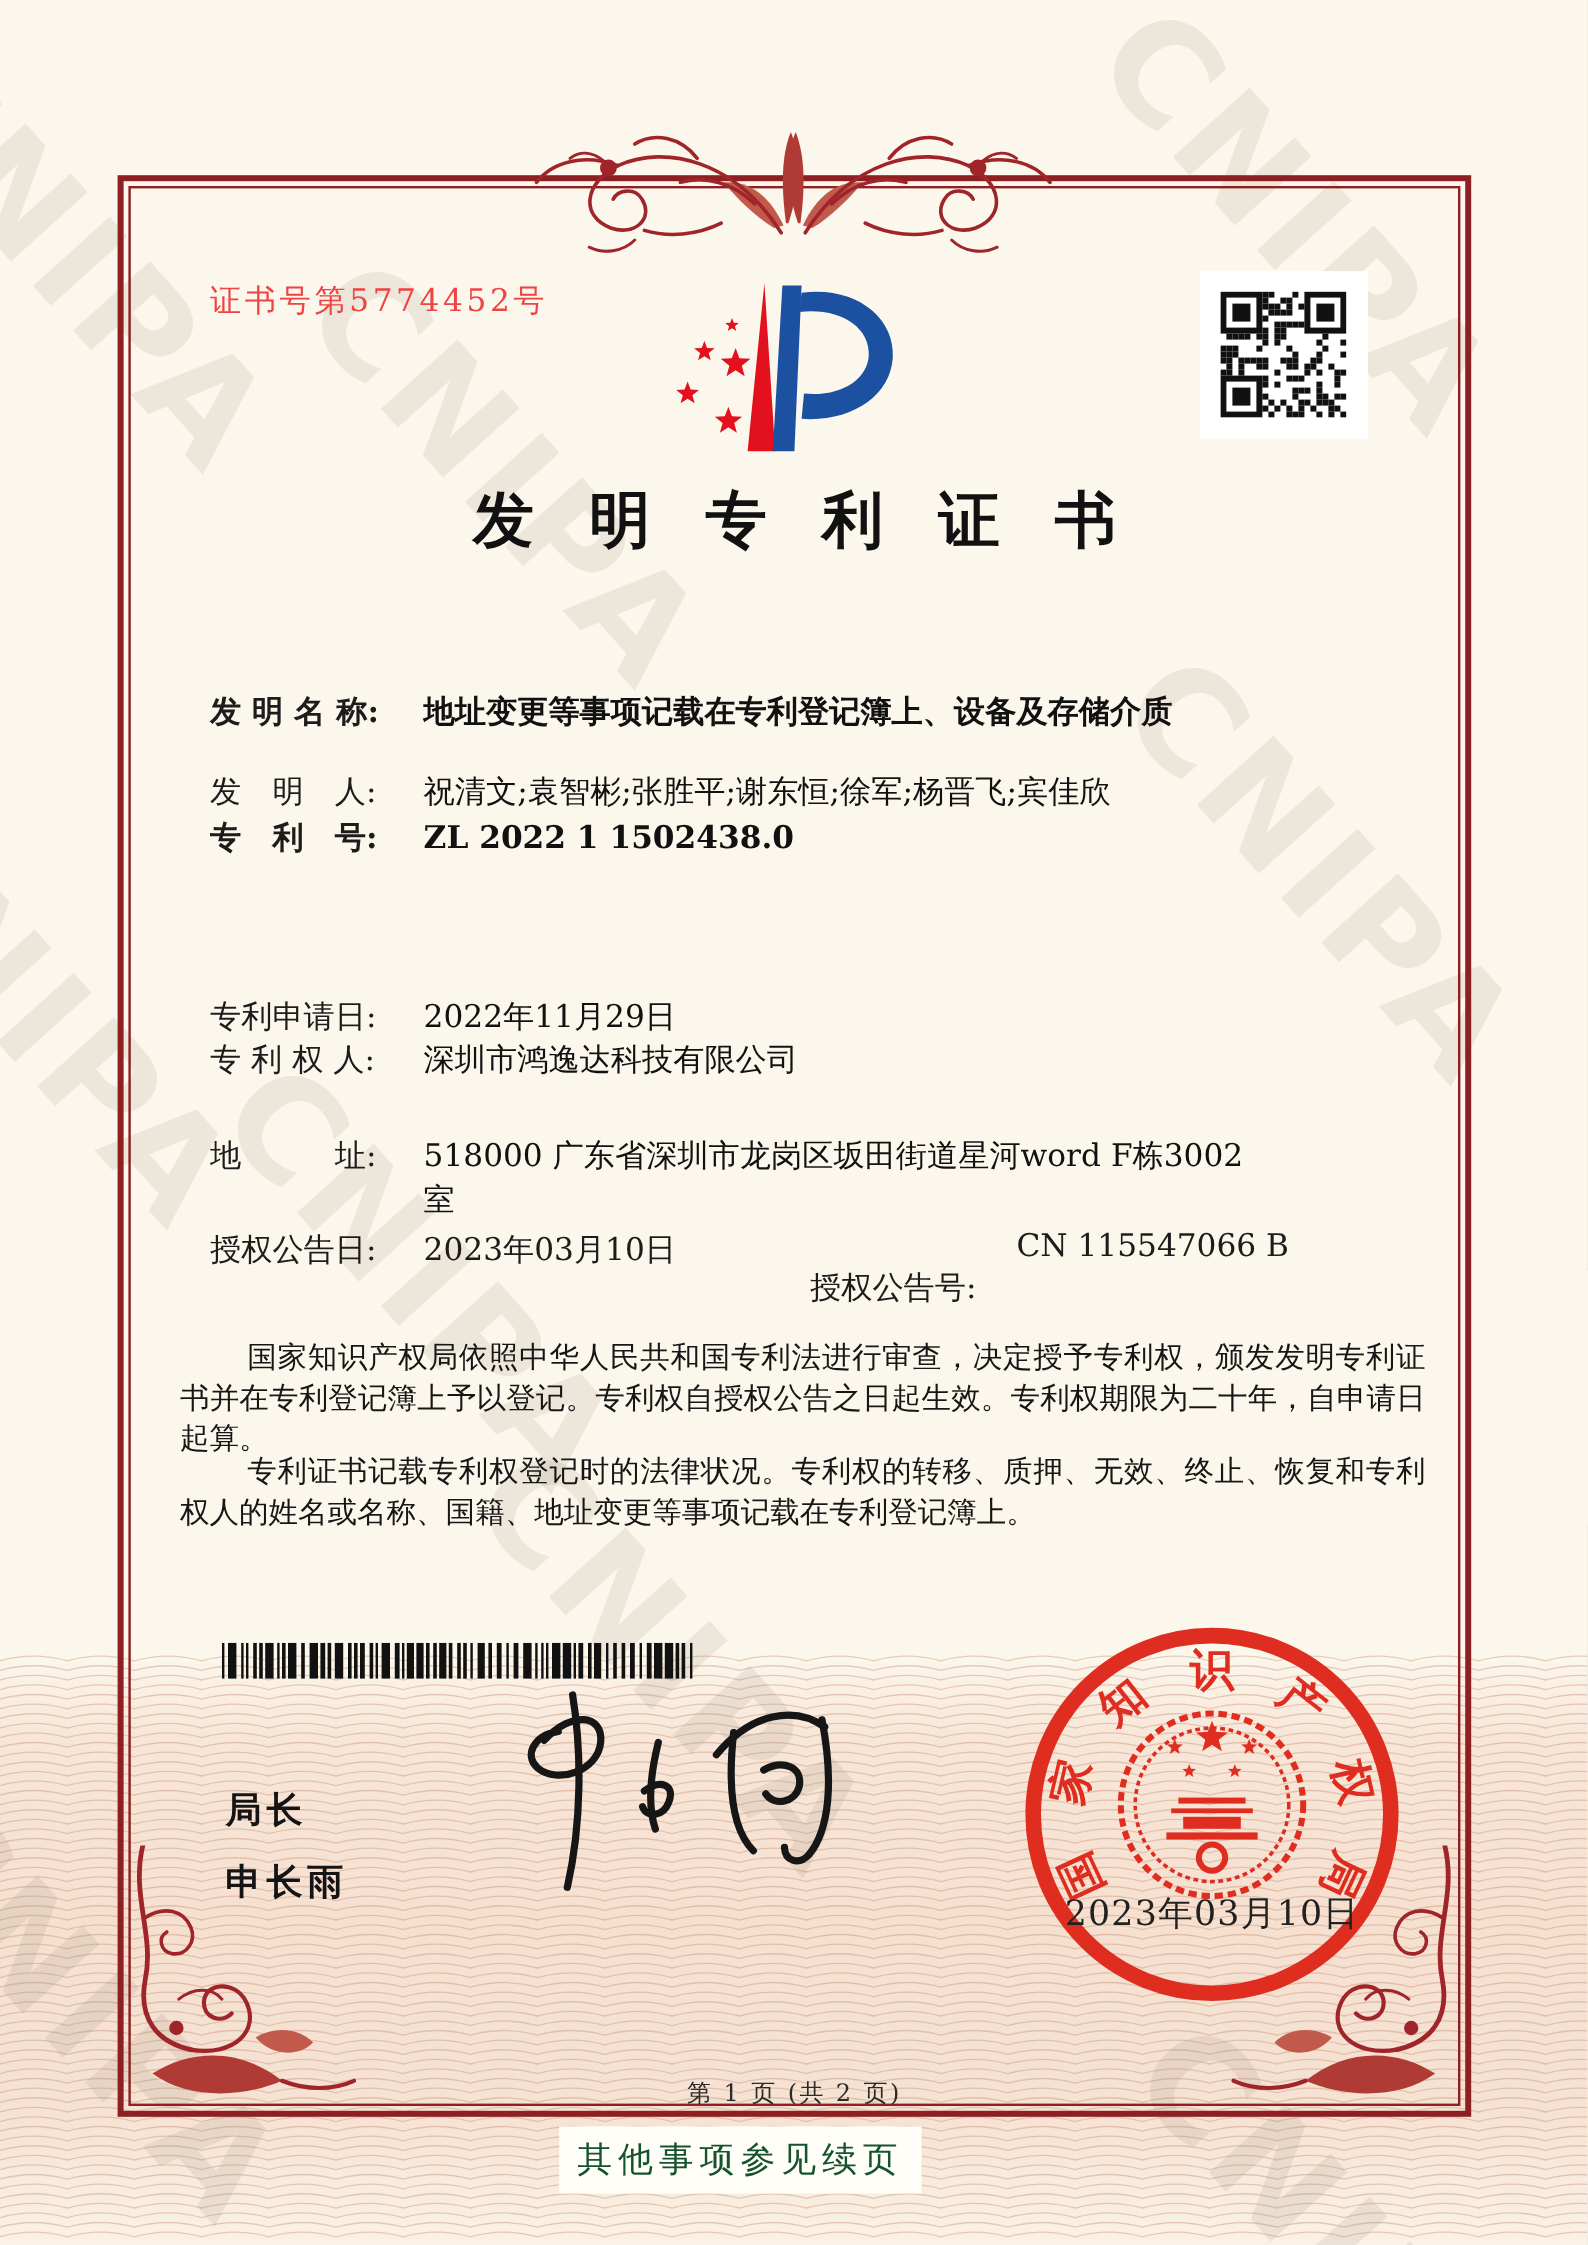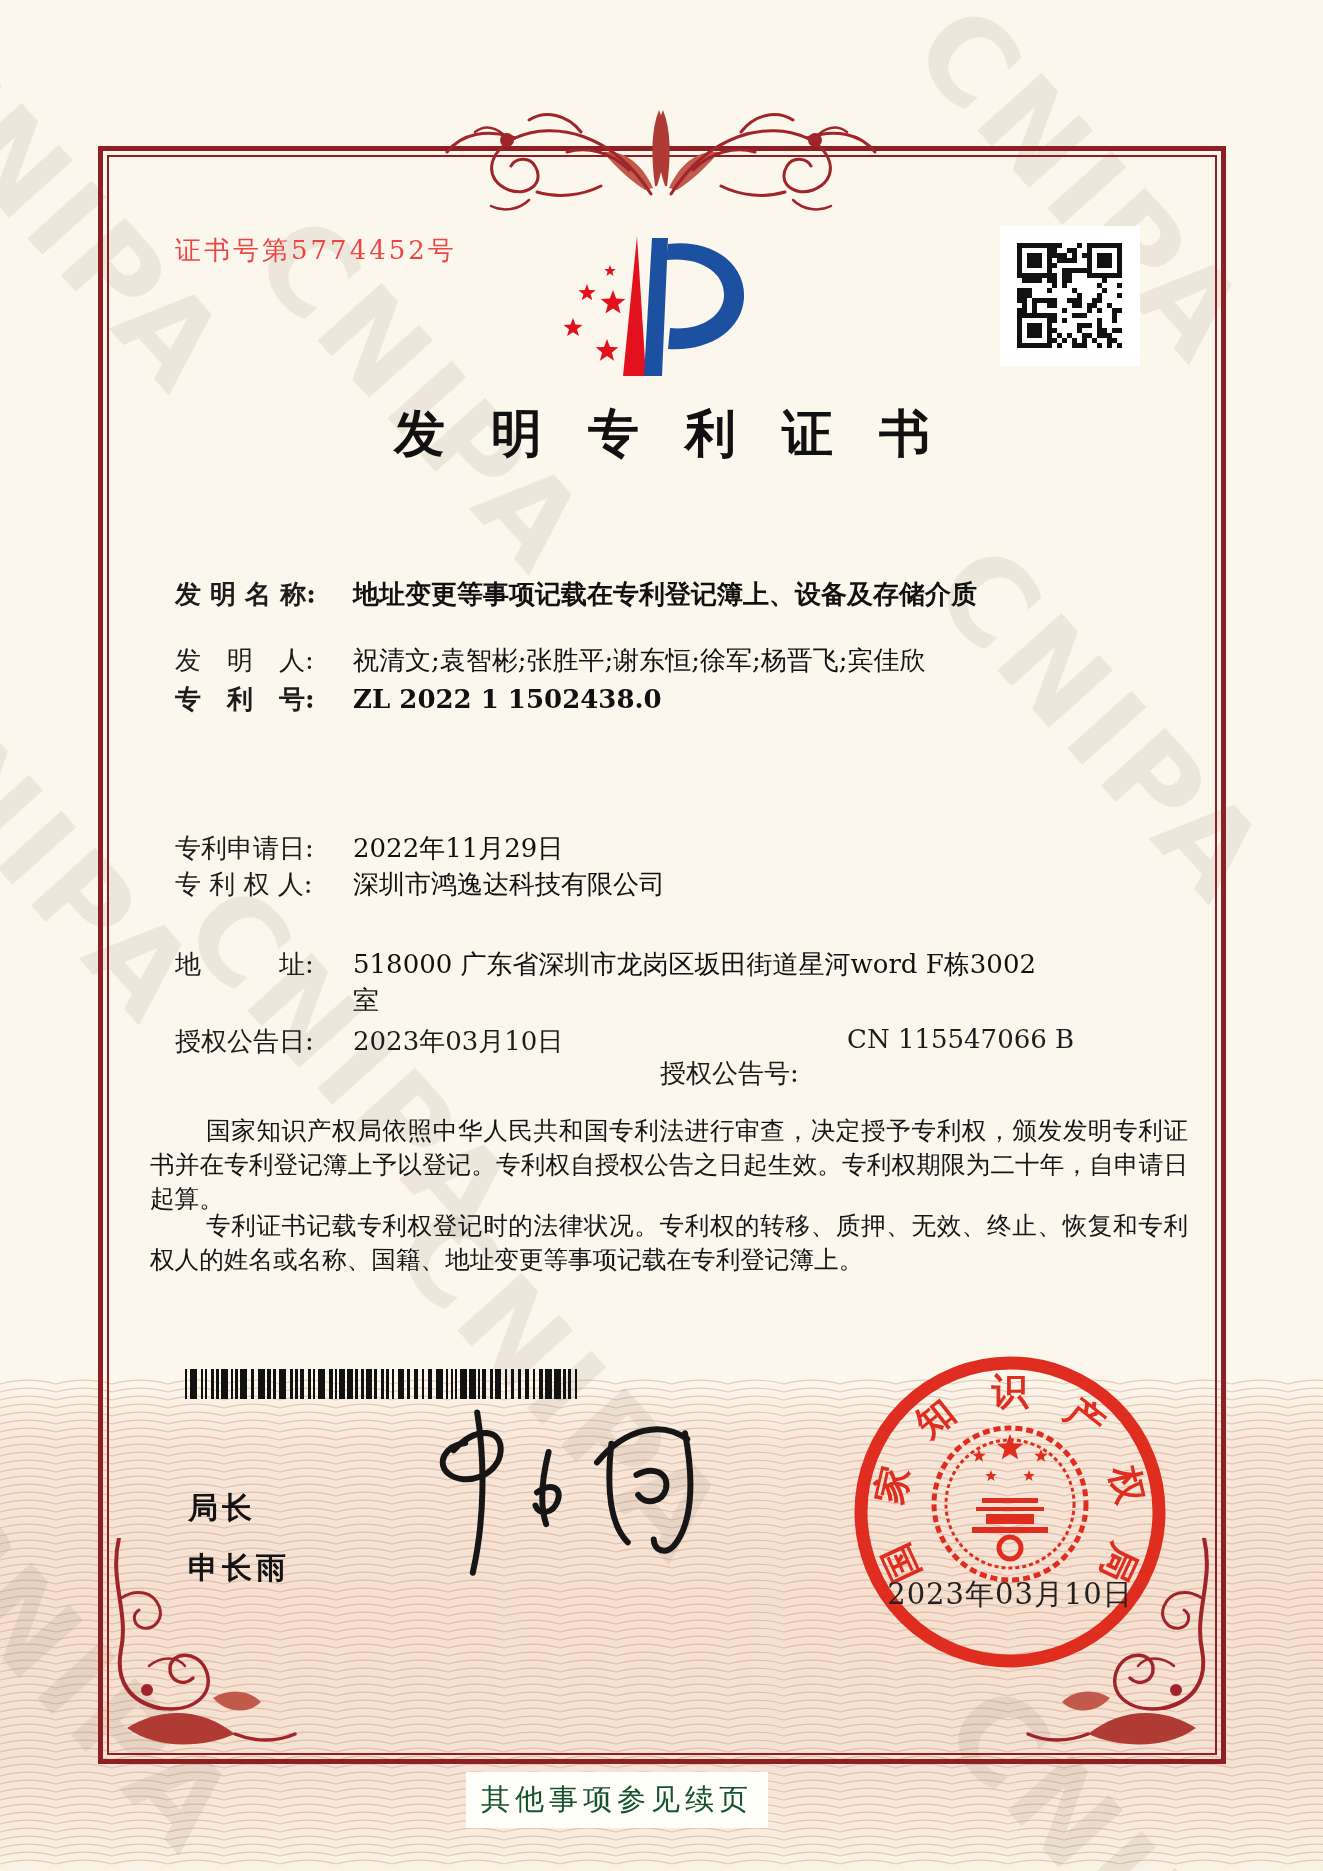--- a/index.html
+++ b/index.html
@@ -55,21 +55,21 @@
     margin:0; text-align:center; font-size:51px; font-weight:bold;
     letter-spacing:46px; text-indent:46px; color:#111;
   }
   
   #fields{position:absolute; left:0; top:0; z-index:5; width:100%; height:0;}
   .field-row{position:absolute; left:175px; width:960px; font-size:26px; line-height:36px;}
   .flabel{position:absolute; left:0; top:0; white-space:pre; color:#1c1c1c;}
   .fvalue{display:block; margin-left:178px; width:690px; color:#111;}
   .grant-row{position:absolute; left:175px; top:1024px; width:1010px; z-index:5; font-size:26px;}
   .grant-row .glabel{white-space:pre;margin-top:32px;}
-  .grant-no-label{position:absolute; left:485px; top:0;}
+  .grant-no-label{position:absolute; left:500px; top:0;}
   .grant-no-value{position:absolute; left:672px; top:0;}
   .grant-date-value{position:absolute; left:178px; top:0;}
   
   .para{
     position:absolute; left:150px; width:1038px; z-index:5;
     font-size:24.6px; line-height:34px; text-align:justify;
     text-indent:56px; color:#161616;
   }
   .para1{top:1094px;margin-top:20px;}
   .para2{top:1209px;}
@@ -509,17 +509,18 @@
         </g>
       <rect x="132" y="146" width="56" height="5"></rect>
       <rect x="126" y="155" width="68" height="4"></rect>
       <rect x="136" y="162" width="48" height="10"></rect>
       <rect x="122" y="175" width="76" height="6"></rect>
       <circle cx="160" cy="196" r="11" fill="none" stroke="#de2417" stroke-width="5"></circle>
     </g>
     <text x="160" y="252" text-anchor="middle" class="seal-date">2023年03月10日</text>
   </svg>
 
+  <div class="page-info">第 1 页 (共 2 页)</div>
   <div class="footer-note-box">
     <span>其他事项参见续页</span>
   </div>
 
 </div>
 
 </body></html>

